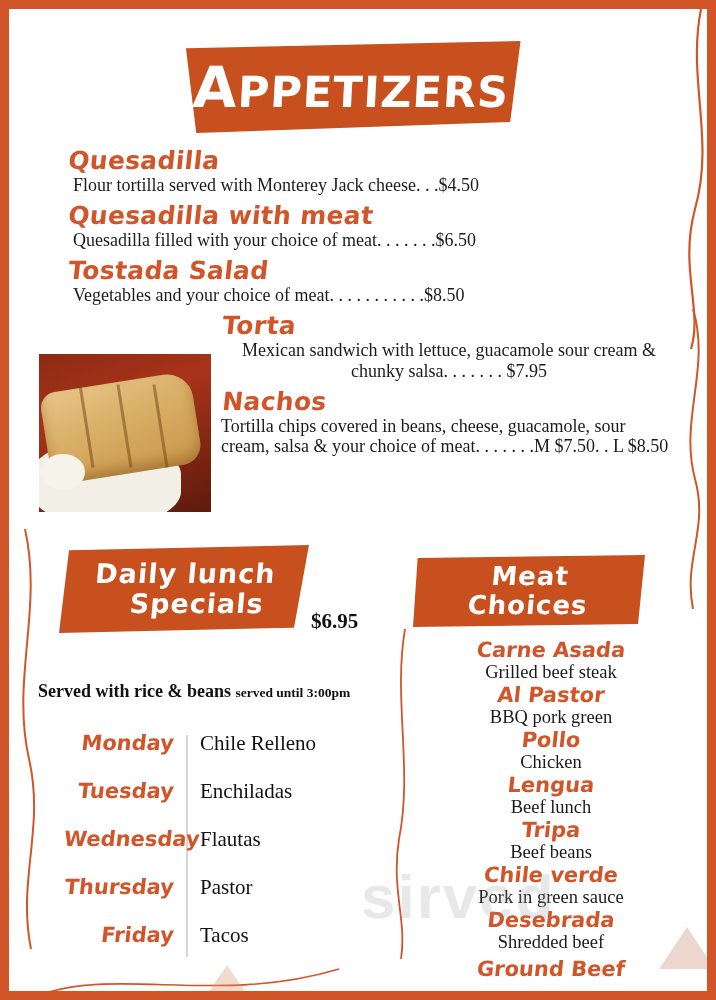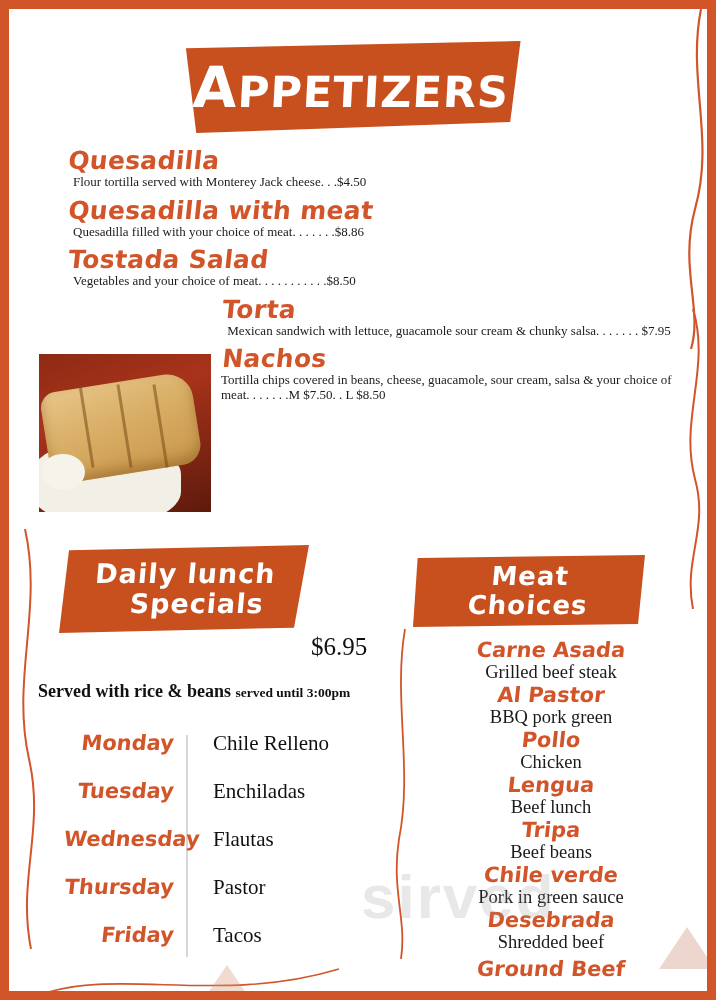--- a/index.html
+++ b/index.html
@@ -77,21 +77,21 @@
     font-weight: bold;
     letter-spacing: 0.3px;
     line-height: 1.08;
     margin: 0;
     transform: skewX(-6deg);
     transform-origin: left bottom;
   }
   .item-desc {
     font-family: "Liberation Serif", serif;
     color: #1b1b1b;
-    font-size: 13px;
+    font-size: 18px;
     line-height: 1.12;
     margin: 1px 0 7px 6px;
   }
   .row-shift { margin-left: 154px; }
 
   
   .photo {
     position: absolute;
     left: 30px; top: 345px;
     width: 172px; height: 158px;
@@ -136,24 +136,24 @@
     width: 250px; height: 88px;
     clip-path: polygon(4% 6%, 100% 0%, 94% 94%, 0% 100%);
   }
   #daily-banner .banner-text {
     font-size: 27px;
     transform: skewX(-5deg);
     line-height: 1.12;
   }
   .price-big {
     position: absolute;
-    left: 302px; top: 624px;
-    font-family: "Liberation Serif", serif;
-    font-weight: normal;
-    font-size: 25px;
+    left: 302px; top: 600px;
+    font-family: "Liberation Serif", serif;
+    font-weight: bold;
+    font-size: 21px;
     color: #111;
   }
   .served-line {
     position: absolute;
     left: 22px; top: 672px;
     font-family: "Liberation Serif", serif;
     font-weight: bold;
     font-size: 18px;
     color: #111;
     margin-left: 7px;
@@ -176,21 +176,21 @@
     width: 122px;
     text-align: right;
     padding-right: 12px;
     font-family: "DejaVu Sans", sans-serif;
     font-weight: bold;
     font-size: 21px;
     color: #d2552a;
     transform: skewX(-6deg);
   }
   .day-dish {
-    padding-left: 27px;
+    padding-left: 14px;
     font-family: "Liberation Serif", serif;
     font-size: 21px;
     color: #111;
   }
   .day-divider {
     position: absolute;
     left: 177px; top: 726px;
     width: 2px; height: 222px;
     background: #d7d7d7;
   }
@@ -287,21 +287,21 @@
       </div>
     </div>
 
     <div class="appetizers">
       <div>
         <div class="item-title">Quesadilla</div>
         <div class="item-desc">Flour tortilla served with Monterey Jack cheese. . .$4.50</div>
       </div>
       <div>
         <div class="item-title">Quesadilla with meat</div>
-        <div class="item-desc">Quesadilla filled with your choice of meat. . . . . . .$8.86</div>
+        <div class="item-desc">Quesadilla filled with your choice of meat. . . . . . .$6.50</div>
       </div>
       <div>
         <div class="item-title">Tostada Salad</div>
         <div class="item-desc">Vegetables and your choice of meat. . . . . . . . . . .$8.50</div>
       </div>
       <div style="margin-top:6px;">
         <div class="item-title row-shift">Torta</div>
         <div class="item-desc row-shift" style="max-width:468px;text-align:center;">Mexican sandwich with lettuce, guacamole sour cream &amp; chunky salsa. . . . . . . $7.95</div>
       </div>
       <div>

